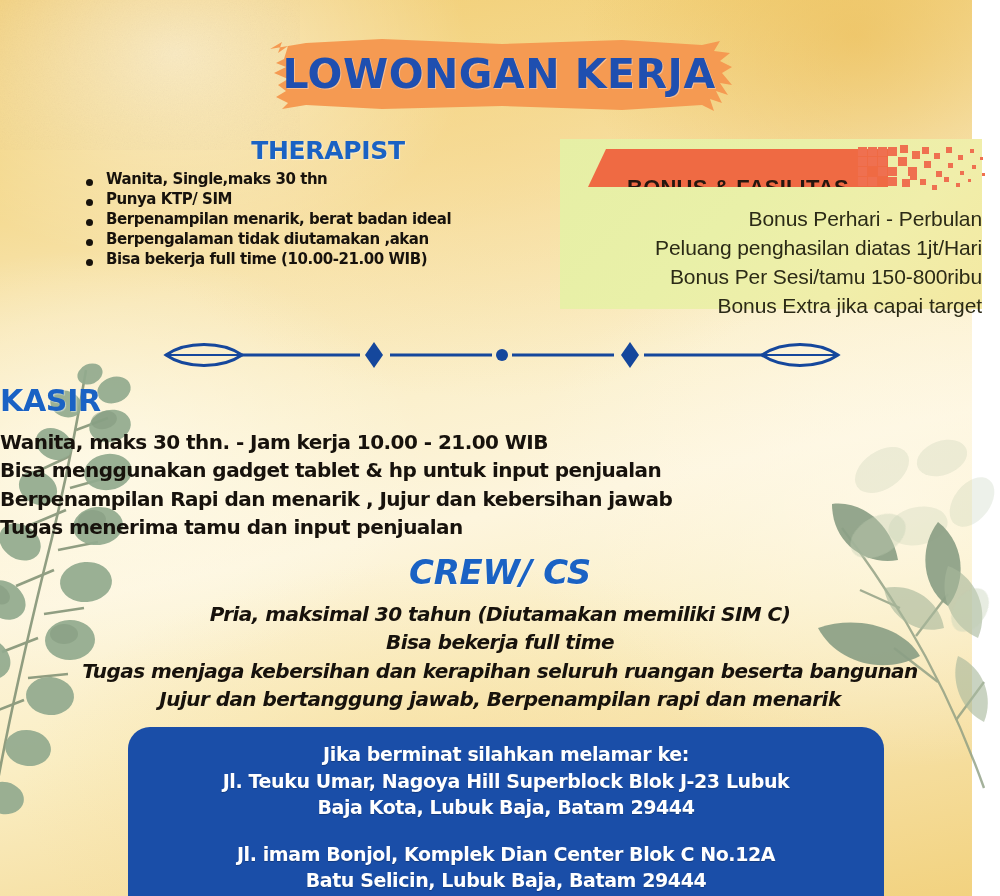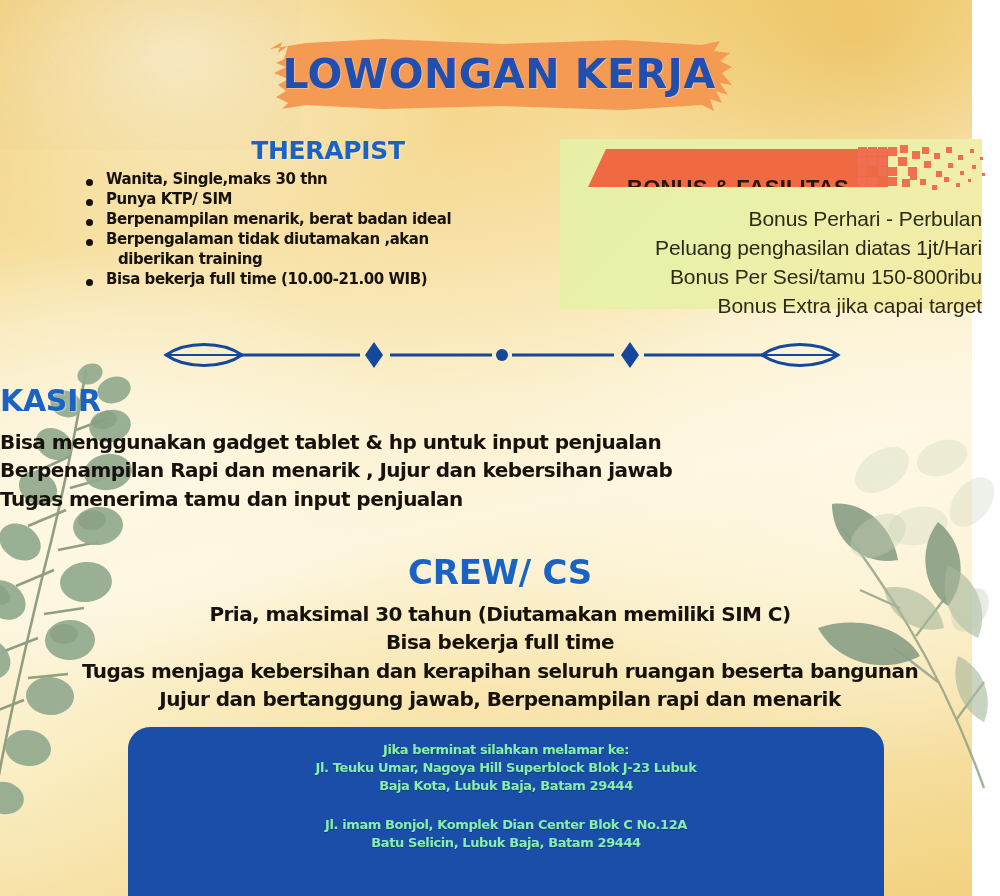--- a/index.html
+++ b/index.html
@@ -136,34 +136,34 @@
   #kasir { position:absolute; left:0; top:383px; width:1000px; }
   #kasir-title { font-size:30px; margin-bottom:10px; }
   .body-line {
     font-size:20px; font-weight:bold; color:#17120c;
     line-height:1.42;
     font-family:"DejaVu Sans", sans-serif;
     letter-spacing:-.55px;
   }
 
   
-  #crew { position:absolute; left:0; top:552px; width:1000px; text-align:center; }
+  #crew { position:absolute; left:0; top:552px; width:1000px; text-align:center;font-style:italic; }
   #crew-title { font-size:34px; margin-bottom:8px; }
 
   
   #footer {
     position:absolute; left:128px; top:727px;
     width:756px; height:175px;
     background:#1a4ea8;
     border-radius:22px 22px 0 0;
     text-align:center;
     padding-top:14px;
   }
   .foot-line {
-    font-size:13px; font-weight:bold; color:#86efac;
+    font-size:19px; font-weight:bold; color:#ffffff;
     line-height:1.40;
     font-family:"DejaVu Sans", sans-serif;
     letter-spacing:-.4px;
     text-shadow:0 1px 1px rgba(0,0,0,.25);
   }
   .foot-gap { height:20px; }
 </style>
 </head>
 <body>
 
@@ -261,21 +261,20 @@
     <span id="title-text">LOWONGAN KERJA</span>
   </div>
 
   <div id="therapist">
     <div id="therapist-title" class="sec-head">THERAPIST</div>
     <ul id="therapist-list">
         <li>Wanita, Single,maks 30 thn</li>
         <li>Punya KTP/ SIM</li>
         <li>Berpenampilan menarik, berat badan ideal</li>
         <li>Berpengalaman tidak diutamakan ,akan</li>
-        <li class="cont">diberikan training</li>
         <li>Bisa bekerja full time (10.00-21.00 WIB)</li>
       </ul>
   </div>
 
   <div id="bonus">
     <div id="bonus-banner">
       <span id="bonus-banner-text">BONUS &amp; FASILITAS</span>
     </div>
     <svg id="bonus-pixels" viewBox="0 0 130 52">
       <g fill="#ef7050">
@@ -339,20 +338,21 @@
     <g fill="#15479c">
       <path d="M222 4 L231 17 L222 30 L213 17 Z"></path>
       <path d="M478 4 L487 17 L478 30 L469 17 Z"></path>
       <circle cx="350" cy="17" r="6"></circle>
     </g>
   </svg>
 
   <div id="kasir">
     <div id="kasir-title" class="sec-head">KASIR</div>
     <div id="kasir-lines">
+        <div class="body-line">Wanita, maks 30 thn.  -  Jam kerja 10.00 - 21.00 WIB</div>
         <div class="body-line">Bisa menggunakan gadget tablet &amp; hp untuk input penjualan</div>
         <div class="body-line">Berpenampilan Rapi dan menarik , Jujur dan kebersihan jawab</div>
         <div class="body-line">Tugas menerima tamu dan input penjualan</div>
       </div>
   </div>
 
   <div id="crew">
     <div id="crew-title" class="sec-head">CREW/ CS</div>
     <div id="crew-lines">
         <div class="body-line">Pria, maksimal 30 tahun (Diutamakan memiliki SIM C)</div>

